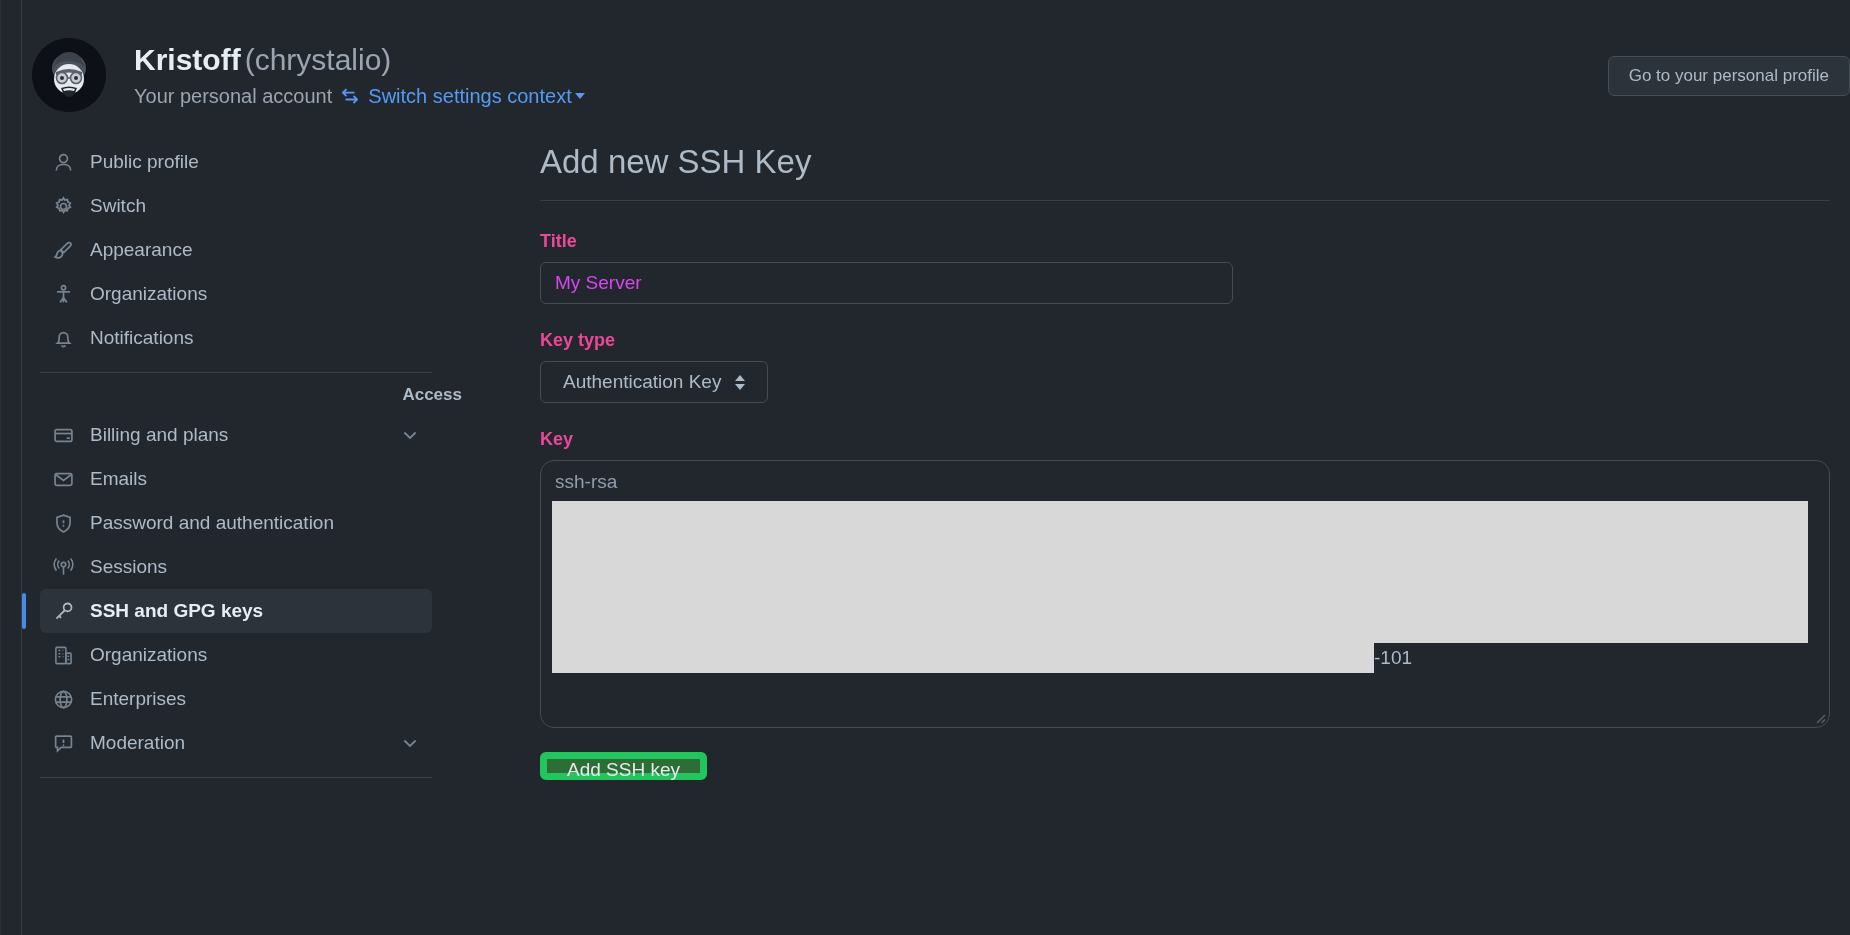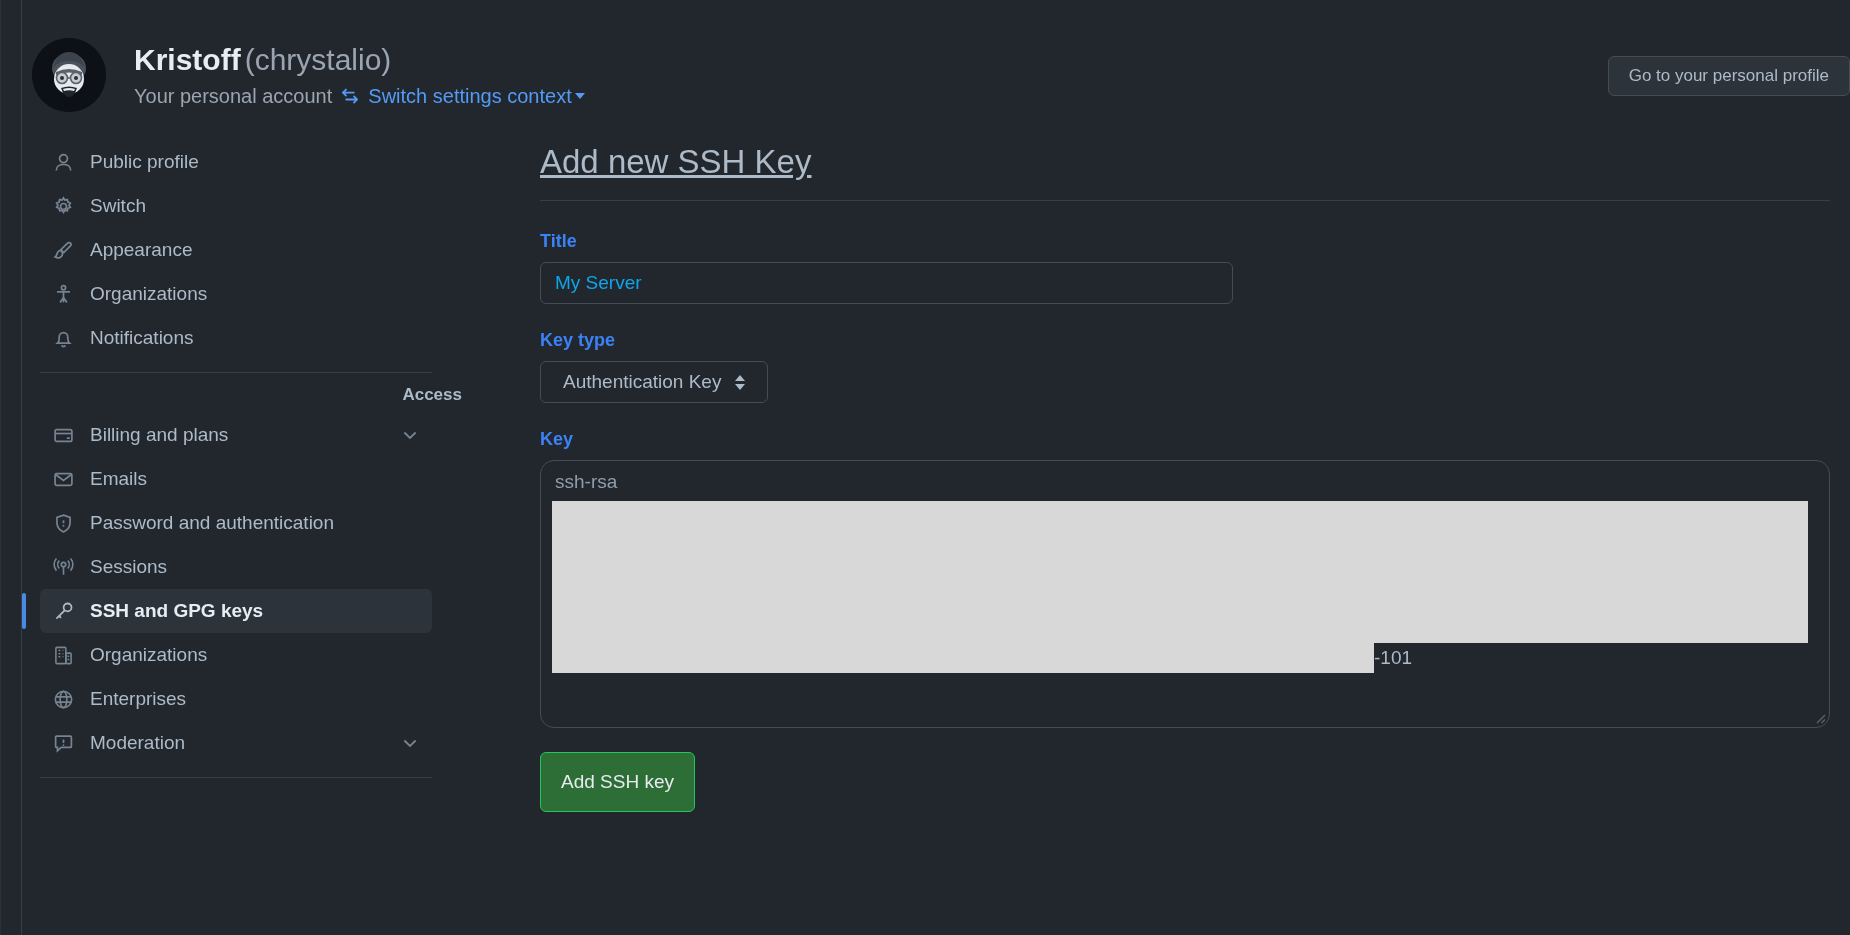--- a/index.html
+++ b/index.html
@@ -199,43 +199,42 @@
     top: 140px;
     width: 1290px;
   }
 
   .page-title {
     font-size: 33px;
     font-weight: normal;
     color: #adbac7;
     line-height: 44px;
     margin-bottom: 16px;
-    text-decoration: underline;
   }
   .title-rule {
     height: 1px;
     background: #373e47;
     margin-bottom: 30px;
     width: 1290px;
   }
 
   .field-label {
     font-size: 18px;
     font-weight: bold;
-    color: #3b82f6;
+    color: #ec4899;
     margin-bottom: 10px;
   }
 
   .text-input {
     width: 693px;
     height: 42px;
     background: #22272e;
     border: 1px solid #444c56;
     border-radius: 6px;
-    color: #0ea5e9;
+    color: #d946ef;
     font-size: 19px;
     font-family: "Liberation Sans", sans-serif;
     padding: 8px 14px;
     outline: none;
   }
 
   .spacer-24 { height: 26px; }
 
   .select-wrap {
     position: relative;
@@ -321,24 +320,24 @@
     position: absolute;
     right: 3px;
     bottom: 3px;
     width: 14px;
     height: 14px;
     color: #5b6370;
   }
 
   .submit-btn {
     margin-top: 24px;
-    height: 60px;
+    height: 28px;
     padding: 0 20px;
     background: #2c6e36;
-    border: 1px solid #22c55e;
+    border: 7px solid #22c55e;
     border-radius: 6px;
     color: #e9ecef;
     font-size: 19px;
     font-family: "Liberation Sans", sans-serif;
     cursor: pointer;
   }
 </style>
 </head>
 <body>
 

